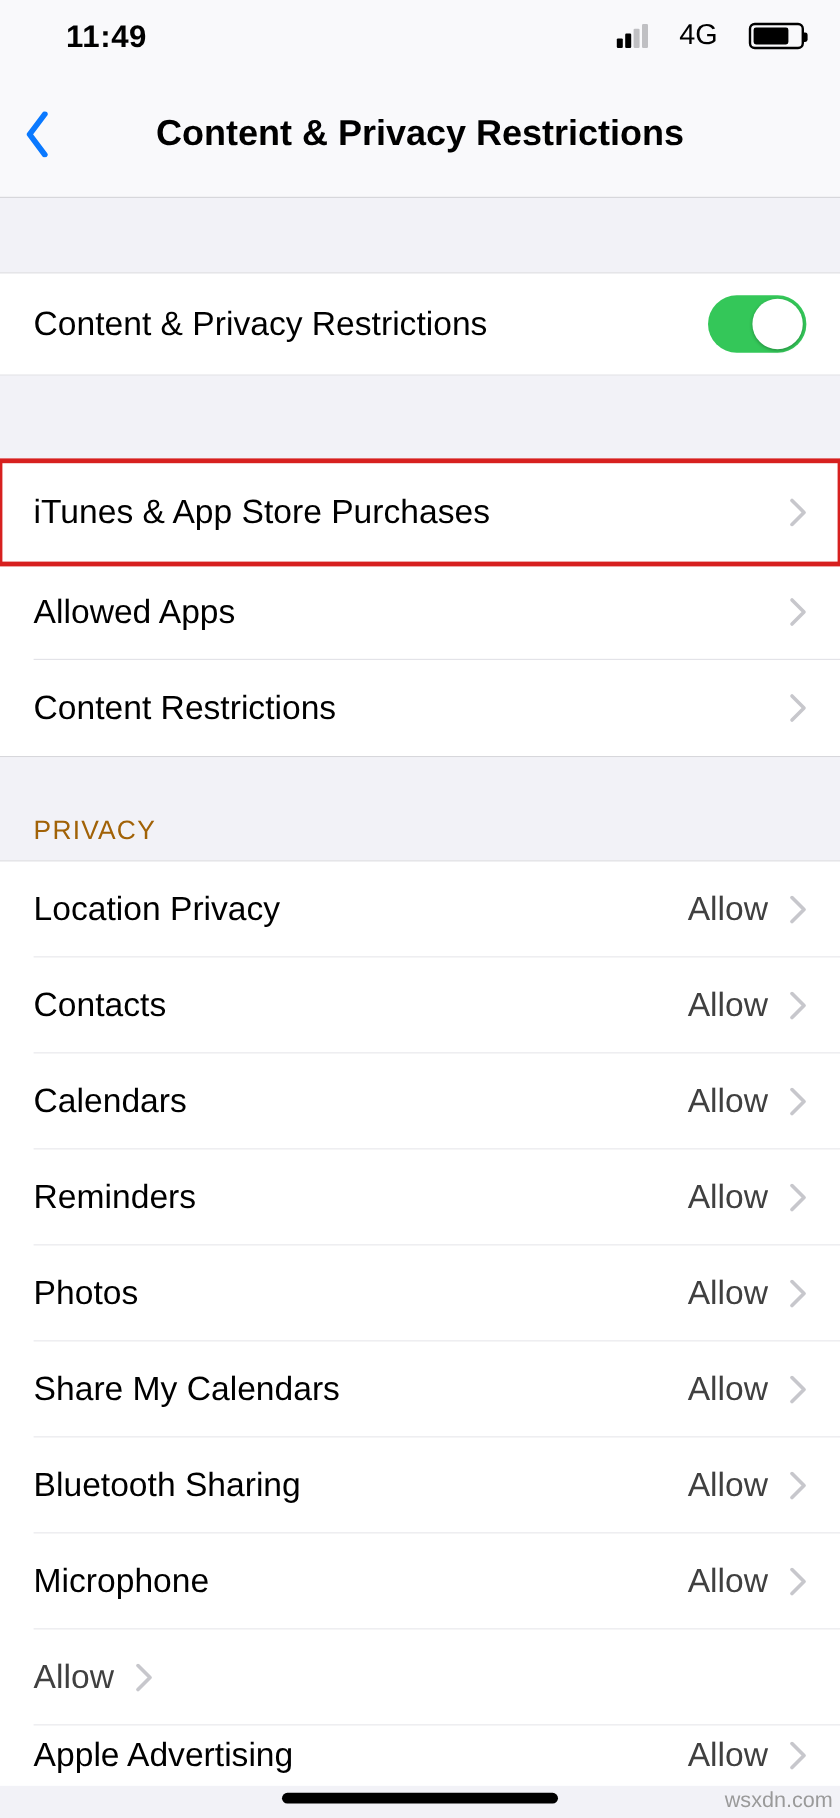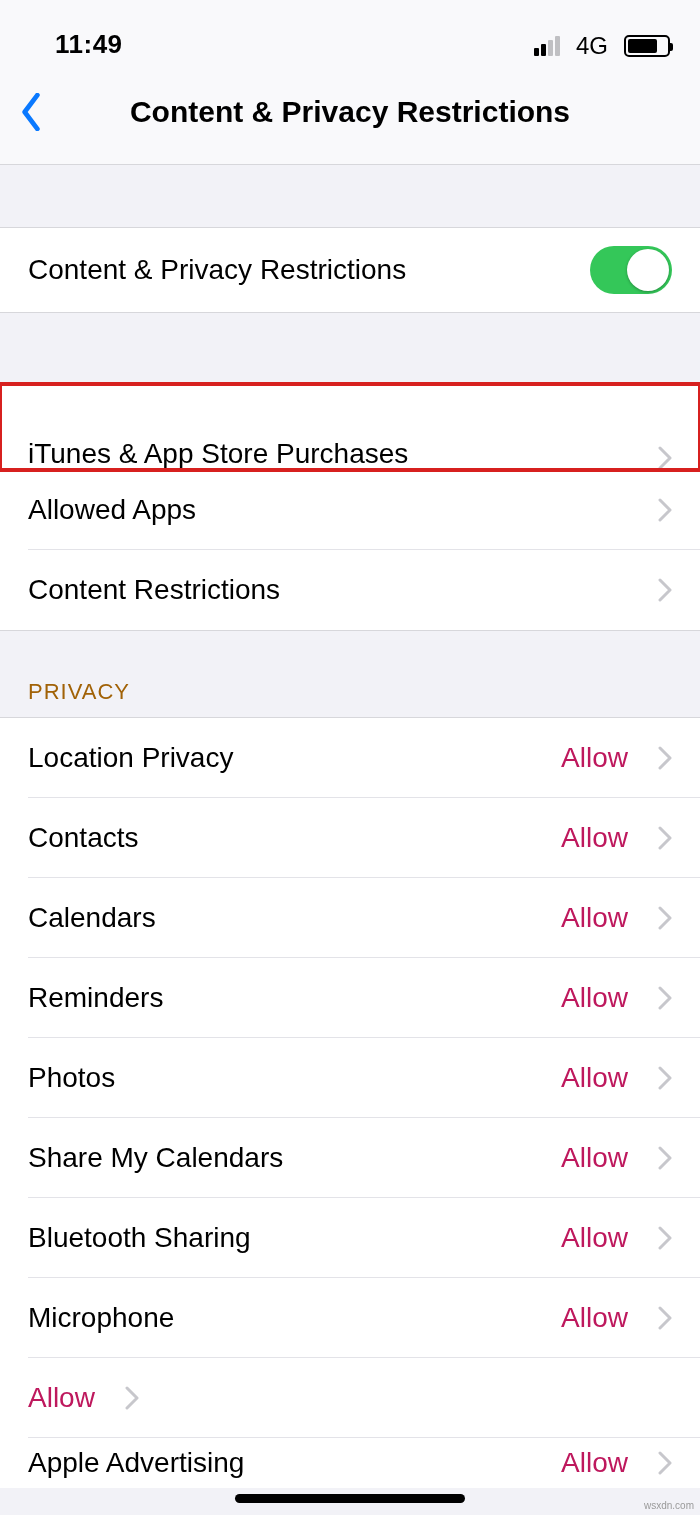--- a/index.html
+++ b/index.html
@@ -13,34 +13,34 @@
       height: 1515px;
       background: #f2f2f7;
       font-family: -apple-system, "SF Pro Text", "Helvetica Neue", Arial, sans-serif;
       color: #000;
       overflow: hidden;
       position: relative;
     }
     .status-bar {
       height: 60px;
       display: flex;
-      align-items: flex-end;
+      align-items: center;
       justify-content: space-between;
       padding: 0 30px 0 55px;
       background: #f9f9fb;
     }
     .status-time {
       font-size: 26px;
       font-weight: 600;
       letter-spacing: 0.5px;
     }
     .status-right {
       display: flex;
       align-items: center;
-      gap: 12px;
+      gap: 22px;
     }
     .signal-bars {
       display: flex;
       align-items: flex-end;
       gap: 2px;
     }
     .signal-bars span {
       width: 5px;
       background: #000;
       border-radius: 1px;
@@ -115,23 +115,23 @@
       padding: 0 28px;
       height: 80px;
       position: relative;
       background: #fff;
     }
     .row .label {
       font-size: 28px;
       flex: 1;
     }
     .row .value {
-      color: #be185d;
+      color: #404040;
       font-size: 28px;
-      margin-right: 30px;
+      margin-right: 18px;
     }
     .chevron-right {
       width: 14px;
       height: 24px;
       flex-shrink: 0;
     }
     .sep {
       position: absolute;
       bottom: 0;
       left: 28px;
@@ -166,37 +166,36 @@
       height: 42px;
       background: #fff;
       border-radius: 50%;
       box-shadow: 0 1px 3px rgba(0,0,0,0.3);
     }
     .highlighted {
       outline: 4px solid #d7201f;
       outline-offset: -2px;
       position: relative;
       z-index: 10;
-      align-items: flex-end;
     }
     .home-indicator {
       position: absolute;
       bottom: 12px;
       left: 50%;
       transform: translateX(-50%);
       width: 230px;
       height: 9px;
       background: #000;
       border-radius: 5px;
     }
     .watermark {
       position: absolute;
       bottom: 4px;
       right: 6px;
-      font-size: 10px;
+      font-size: 18px;
       color: #9a9a9a;
     }
     .list-top-border { border-top: 1px solid #d7d7db; }
     .list-bottom-border { border-bottom: 1px solid #d7d7db; }
   </style>
 </head>
 <body>
 
 <div class="status-bar">
   <div class="status-time">11:49</div>

